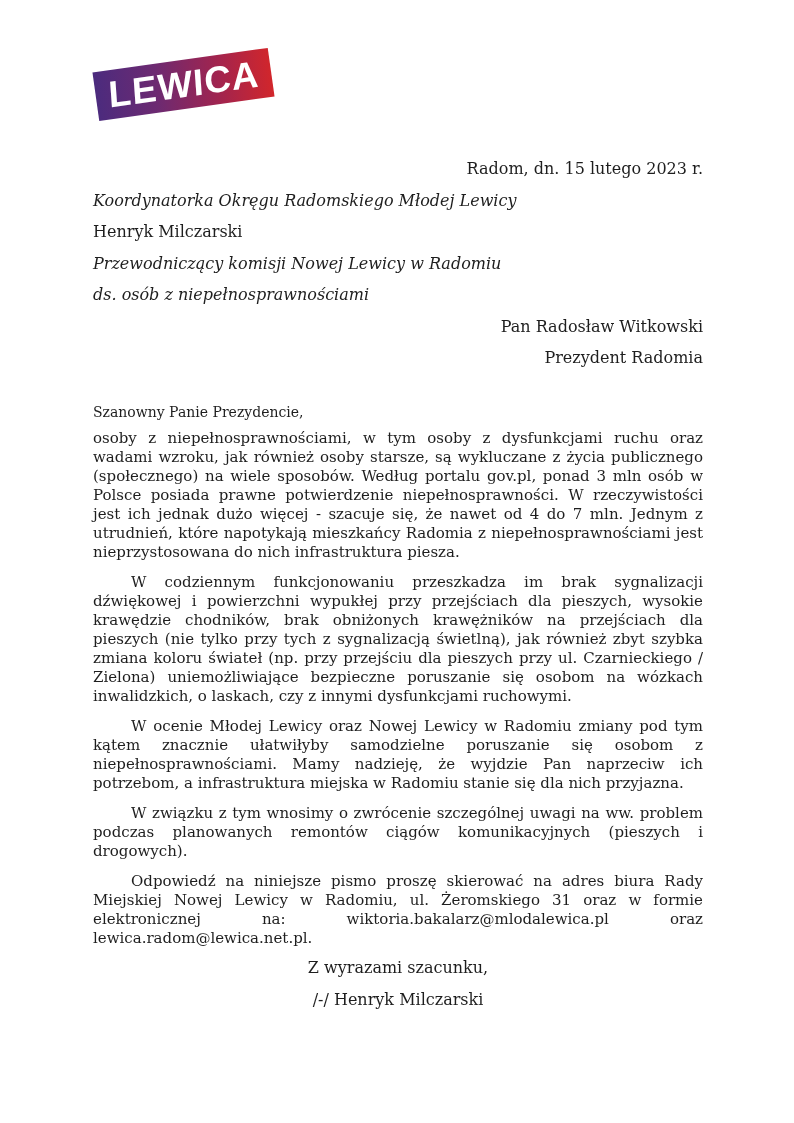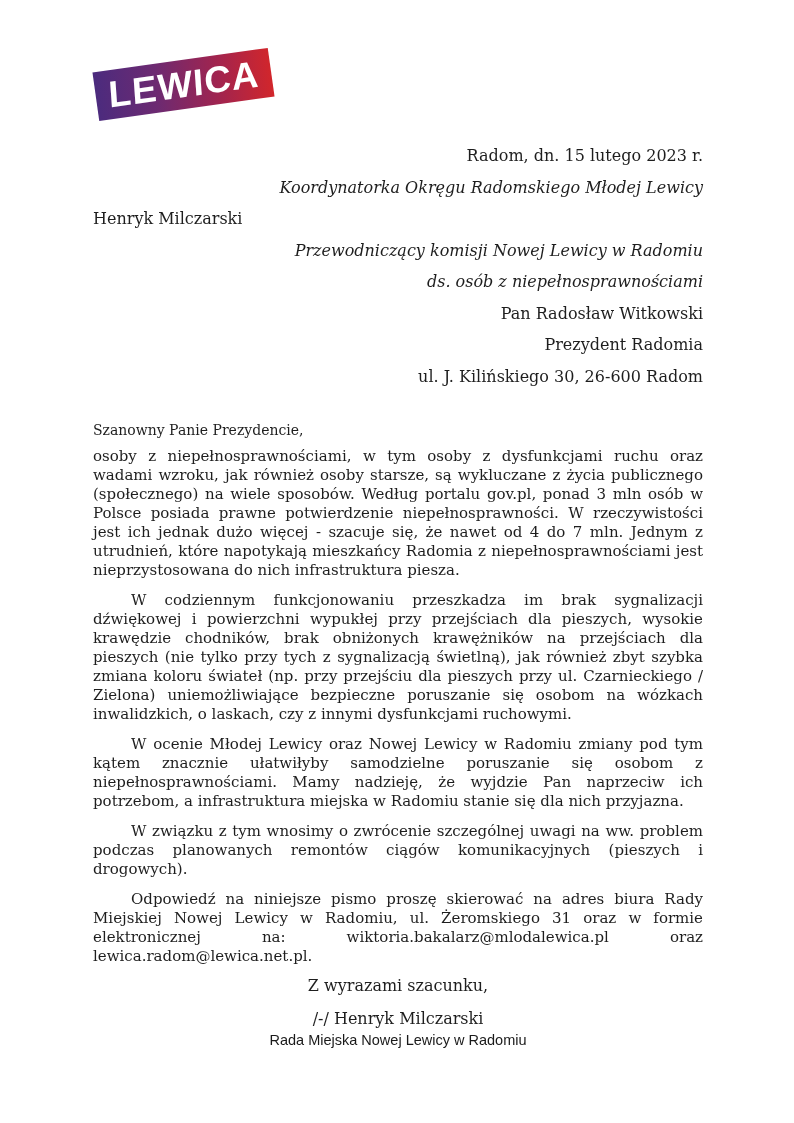--- a/index.html
+++ b/index.html
@@ -55,31 +55,31 @@
     content: "";
     position: absolute;
     left: 1px; top: 3px;
     width: 6px; height: 6px;
     border-radius: 2px;
     background: #3f2d66;
   }
 
   
   .dateline {
-    margin: 8px 0 0;
+    margin: 21px 0 0;
     line-height: 31.5px;
     font-size: 16px;
     text-align: right;
   }
   .sender-block p, .recipient-block p, .closing-block p {
     margin: 0;
     line-height: 31.5px;
     font-size: 16px;
   }
-  .sender-block p.italic { font-style: italic; text-align: right; }
+  .sender-block p.italic { font-style: italic; }
   .recipient-block { text-align: right; }
 
   
   .salutation {
     margin: 29px 0 0;
     line-height: 19px;
     font-size: 14px;
   }
   .para {
     margin: 11px 0 0;
@@ -122,35 +122,30 @@
     <div class="sender-block">
       <p class="italic">Koordynatorka Okręgu Radomskiego Młodej Lewicy</p>
       <p>Henryk Milczarski</p>
       <p class="italic">Przewodniczący komisji Nowej Lewicy w Radomiu</p>
       <p class="italic">ds. osób z niepełnosprawnościami</p>
     </div>
 
     <div class="recipient-block">
       <p>Pan Radosław Witkowski</p>
       <p>Prezydent Radomia</p>
-      <p>ul. J. Kilińskiego 30, 26-600 Radom</p>
     </div>
 
     <p class="salutation">Szanowny Panie Prezydencie,</p>
 
     <p class="para first">osoby z niepełnosprawnościami, w tym osoby z dysfunkcjami ruchu oraz wadami wzroku, jak również osoby starsze, są wykluczane z życia publicznego (społecznego) na wiele sposobów. Według portalu gov.pl, ponad 3 mln osób w Polsce posiada prawne potwierdzenie niepełnosprawności. W rzeczywistości jest ich jednak dużo więcej - szacuje się, że nawet od 4 do 7 mln. Jednym z utrudnień, które napotykają mieszkańcy Radomia z niepełnosprawnościami jest nieprzystosowana do nich infrastruktura piesza.</p>
     <p class="para indent">W codziennym funkcjonowaniu przeszkadza im brak sygnalizacji dźwiękowej i powierzchni wypukłej przy przejściach dla pieszych, wysokie krawędzie chodników, brak obniżonych krawężników na przejściach dla pieszych (nie tylko przy tych z sygnalizacją świetlną), jak również zbyt szybka zmiana koloru świateł (np. przy przejściu dla pieszych przy ul. Czarnieckiego / Zielona) uniemożliwiające bezpieczne poruszanie się osobom na wózkach inwalidzkich, o laskach, czy z innymi dysfunkcjami ruchowymi.</p>
     <p class="para indent">W ocenie Młodej Lewicy oraz Nowej Lewicy w Radomiu zmiany pod tym kątem znacznie ułatwiłyby samodzielne poruszanie się osobom z niepełnosprawnościami. Mamy nadzieję, że wyjdzie Pan naprzeciw ich potrzebom, a infrastruktura miejska w Radomiu stanie się dla nich przyjazna.</p>
     <p class="para indent">W związku z tym wnosimy o zwrócenie szczególnej uwagi na ww. problem podczas planowanych remontów ciągów komunikacyjnych (pieszych i drogowych).</p>
     <p class="para indent">Odpowiedź na niniejsze pismo proszę skierować na adres biura Rady Miejskiej Nowej Lewicy w Radomiu, ul. Żeromskiego 31 oraz w formie elektronicznej na: wiktoria.bakalarz@mlodalewica.pl oraz lewica.radom@lewica.net.pl.</p>
 
     <div class="closing-block">
       <p>Z wyrazami szacunku,</p>
       <p>/-/ Henryk Milczarski</p>
     </div>
 
-    <div class="footer-block">
-      <p>Rada Miejska Nowej Lewicy w Radomiu</p>
-
-    </div>
 
   </div>
 </div>
 
 </body></html>

